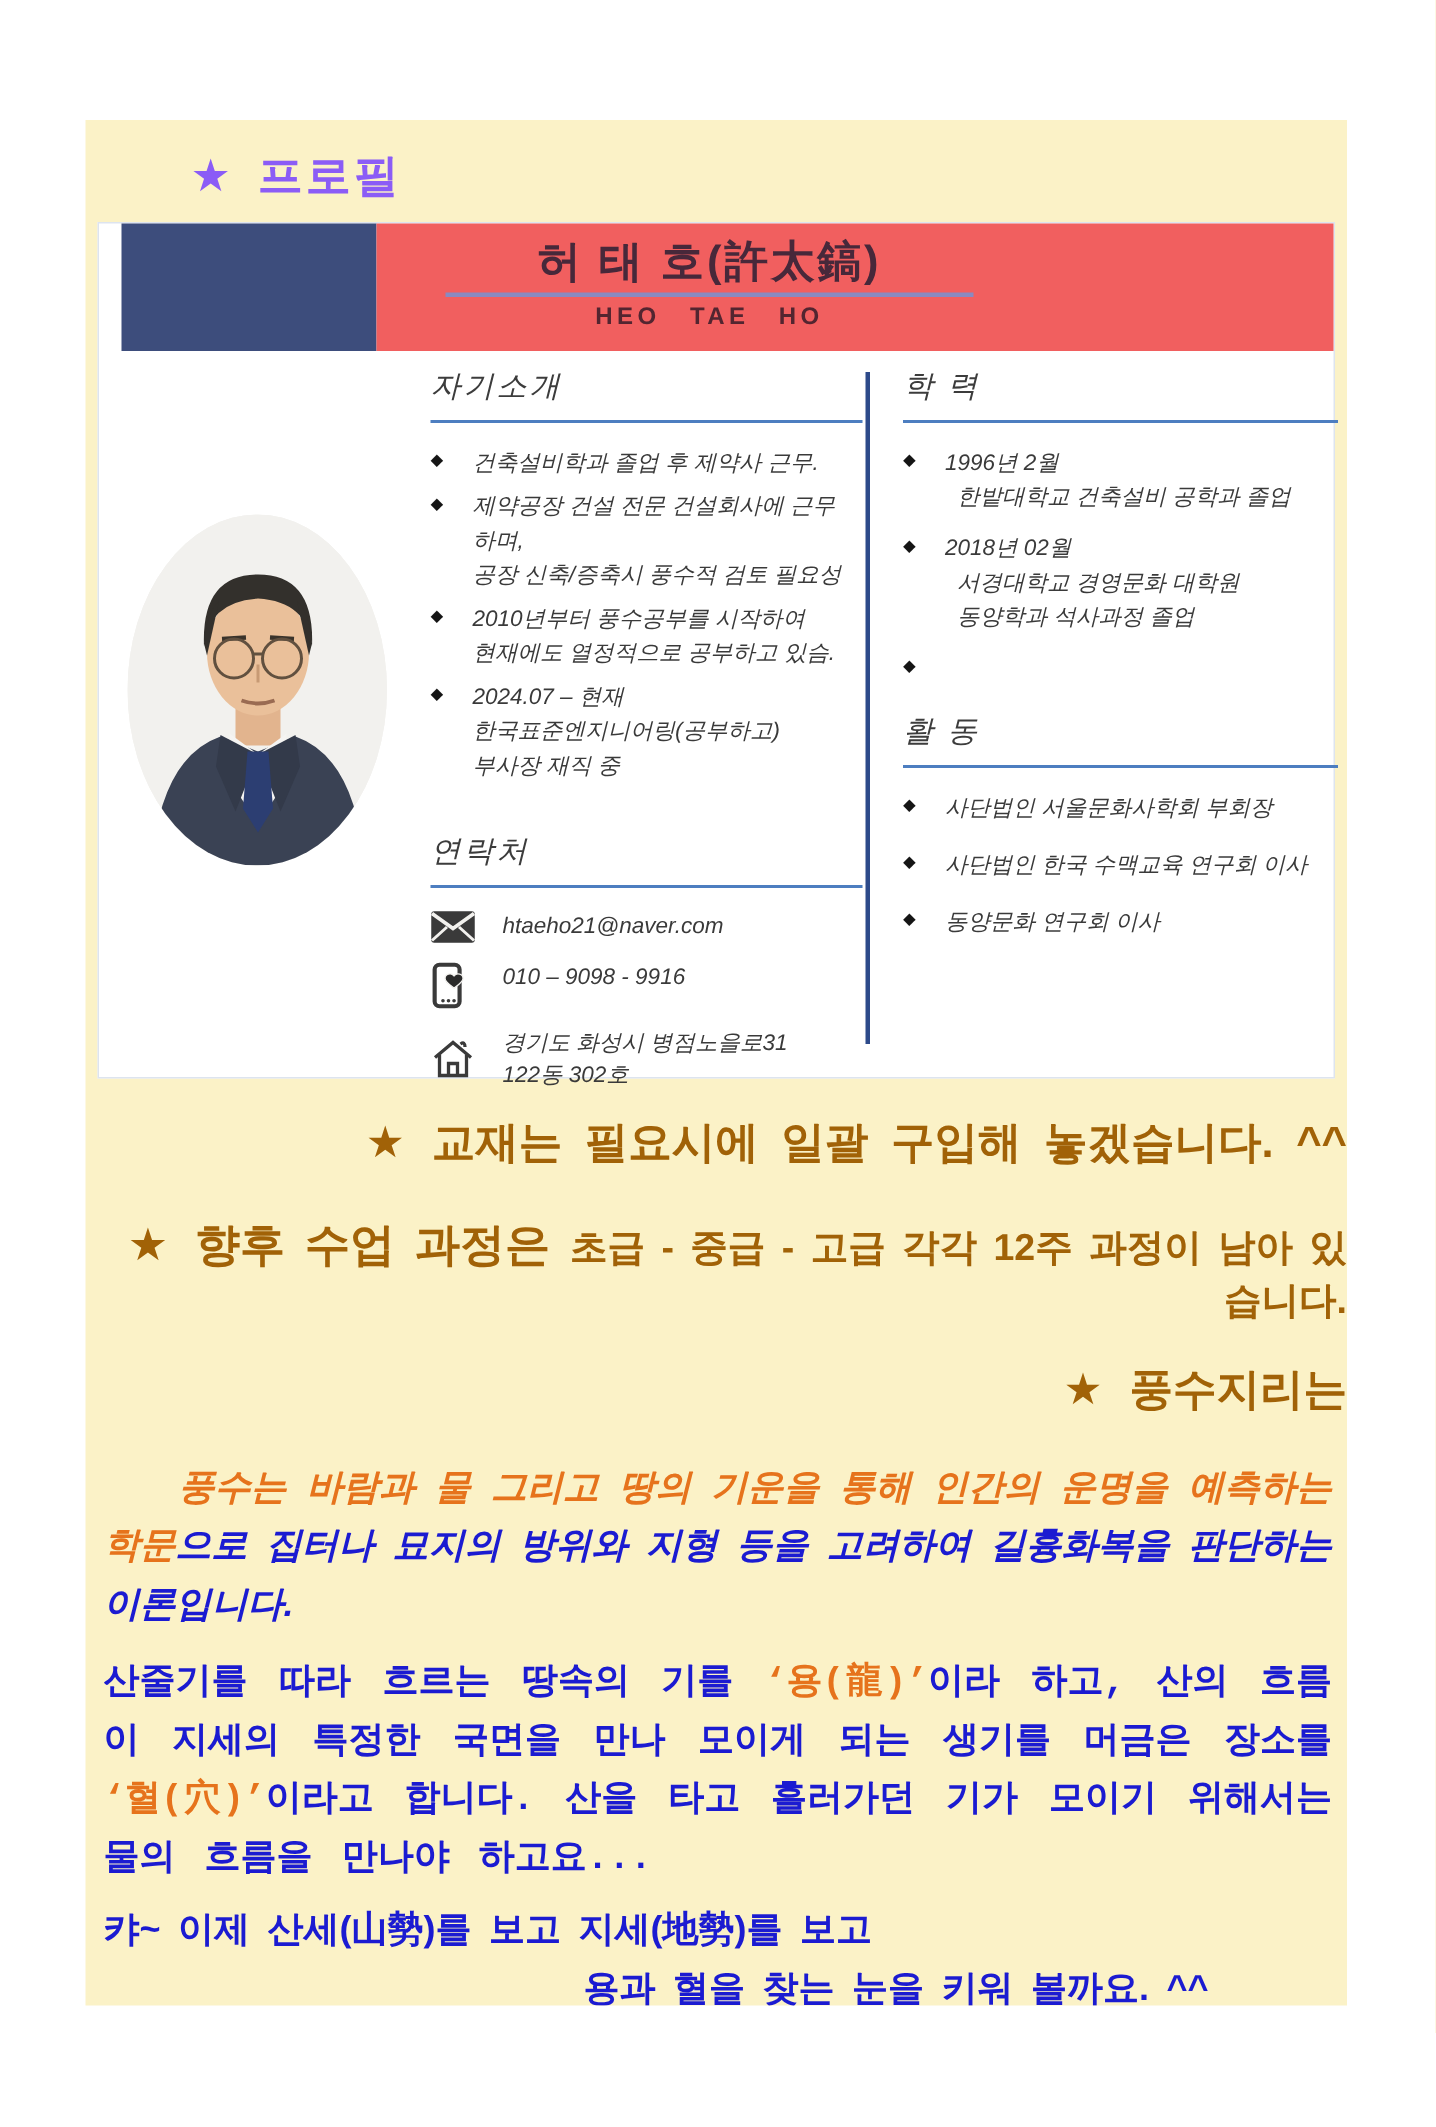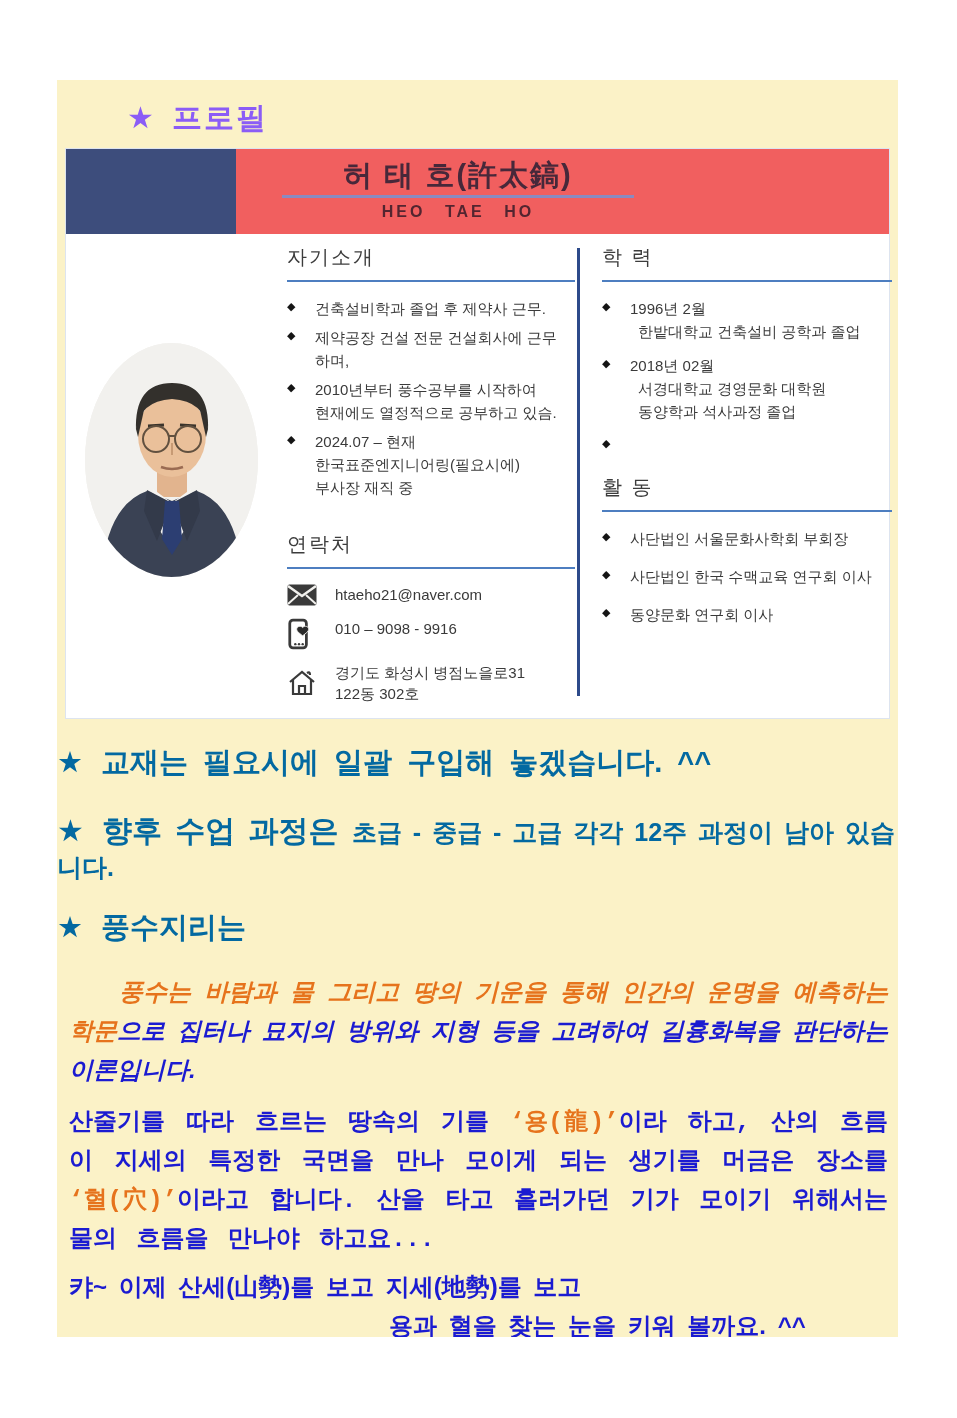--- a/index.html
+++ b/index.html
@@ -27,34 +27,34 @@
   }
   .page-heading .star { margin-right: 16px; }
 
   
   .card {
     margin: 13px 8px 0;
     height: 571px;
     background: #ffffff;
     border: 1px solid #DDE4EF;
   }
-  .card-header { height: 85px; display: flex; }
+  .card-header { height: 85px; display: flex; padding-left: 15px; }
   .header-navy { width: 170px; background: #3D4D7C; }
   .header-red { flex: 1; position: relative; background: #F15F5F; }
   .name-block { position: absolute; left: 46px; top: 8px; width: 352px; text-align: center; }
   .person-name {
     font-size: 29px; line-height: 36px;
     font-weight: 700; color: #47283A; letter-spacing: 2px;
   }
   .name-underline { height: 3px; background: #8A8AC0; margin-top: 2px; }
   .romanized {
     margin-top: 5px; font-size: 16px; font-weight: 700;
     color: #532530; letter-spacing: 3px; word-spacing: 12px;
   }
-  .card-body { position: relative; height: 354px; }
+  .card-body { position: relative; height: 354px; font-style: italic; }
 
   .photo {
     position: absolute; left: 19px; top: 109px;
     width: 173px; height: 234px;
     border-radius: 50%; overflow: hidden; background: #F2F1EE;
   }
   .v-divider {
     position: absolute; left: 511px; top: 14px;
     width: 3px; height: 448px; background: #2D4A8A;
   }
@@ -71,21 +71,21 @@
   .edu .b-row { margin-bottom: 11px; }
   .acts .b-row { margin-bottom: 15px; }
 
   .contact-block { margin-top: 32px; }
   .activities-block { margin-top: 24px; }
   .c-row { display: flex; margin-bottom: 12px; }
   .c-icon { flex: 0 0 48px; width: 48px; display: flex; align-items: center; }
   .c-text { font-size: 15px; color: #3A3A3A; line-height: 21px; }
 
   
-  .note { color: #0369a1; font-weight: 700; line-height: 1.15; }
+  .note { color: #a16207; font-weight: 700; margin-left: 22px; line-height: 1.15; text-align: right; }
   .note .star { margin-right: 18px; }
   .note1 { margin-top: 27px; font-size: 29px; word-spacing: 7px; }
   .note2 { margin-top: 35px; font-size: 30px; word-spacing: 5px; }
   .note2 .rest { font-size: 25px; word-spacing: 4px; }
   .note3 { margin-top: 28px; font-size: 29px; }
 
   
   .para {
     color: #1B1BD1; font-weight: 700;
     font-size: 24px; line-height: 39px;
@@ -151,34 +151,35 @@
           <div class="b-row">
             <span class="b-diamond">◆</span>
             <div class="b-text">
                 <div>건축설비학과 졸업 후 제약사 근무.</div>
               </div>
           </div>
           <div class="b-row">
             <span class="b-diamond">◆</span>
             <div class="b-text">
               <div>제약공장 건설 전문 건설회사에 근무 하며,</div>
+              <div class="cont">공장 신축/증축시 풍수적 검토 필요성</div>
             </div>
           </div>
           <div class="b-row">
             <span class="b-diamond">◆</span>
             <div class="b-text">
               <div>2010년부터 풍수공부를 시작하여</div>
               <div class="cont">현재에도 열정적으로 공부하고 있슴.</div>
             </div>
           </div>
           <div class="b-row">
             <span class="b-diamond">◆</span>
             <div class="b-text">
               <div>2024.07 – 현재</div>
-              <div class="cont">한국표준엔지니어링(필요시에)</div>
+              <div class="cont">한국표준엔지니어링(공부하고)</div>
               <div class="cont">부사장 재직 중</div>
             </div>
           </div>
         </div>
 
         <div class="contact-block">
           <div class="sec-title">연락처</div>
           <div class="rule"></div>
 
           <div class="c-row">

